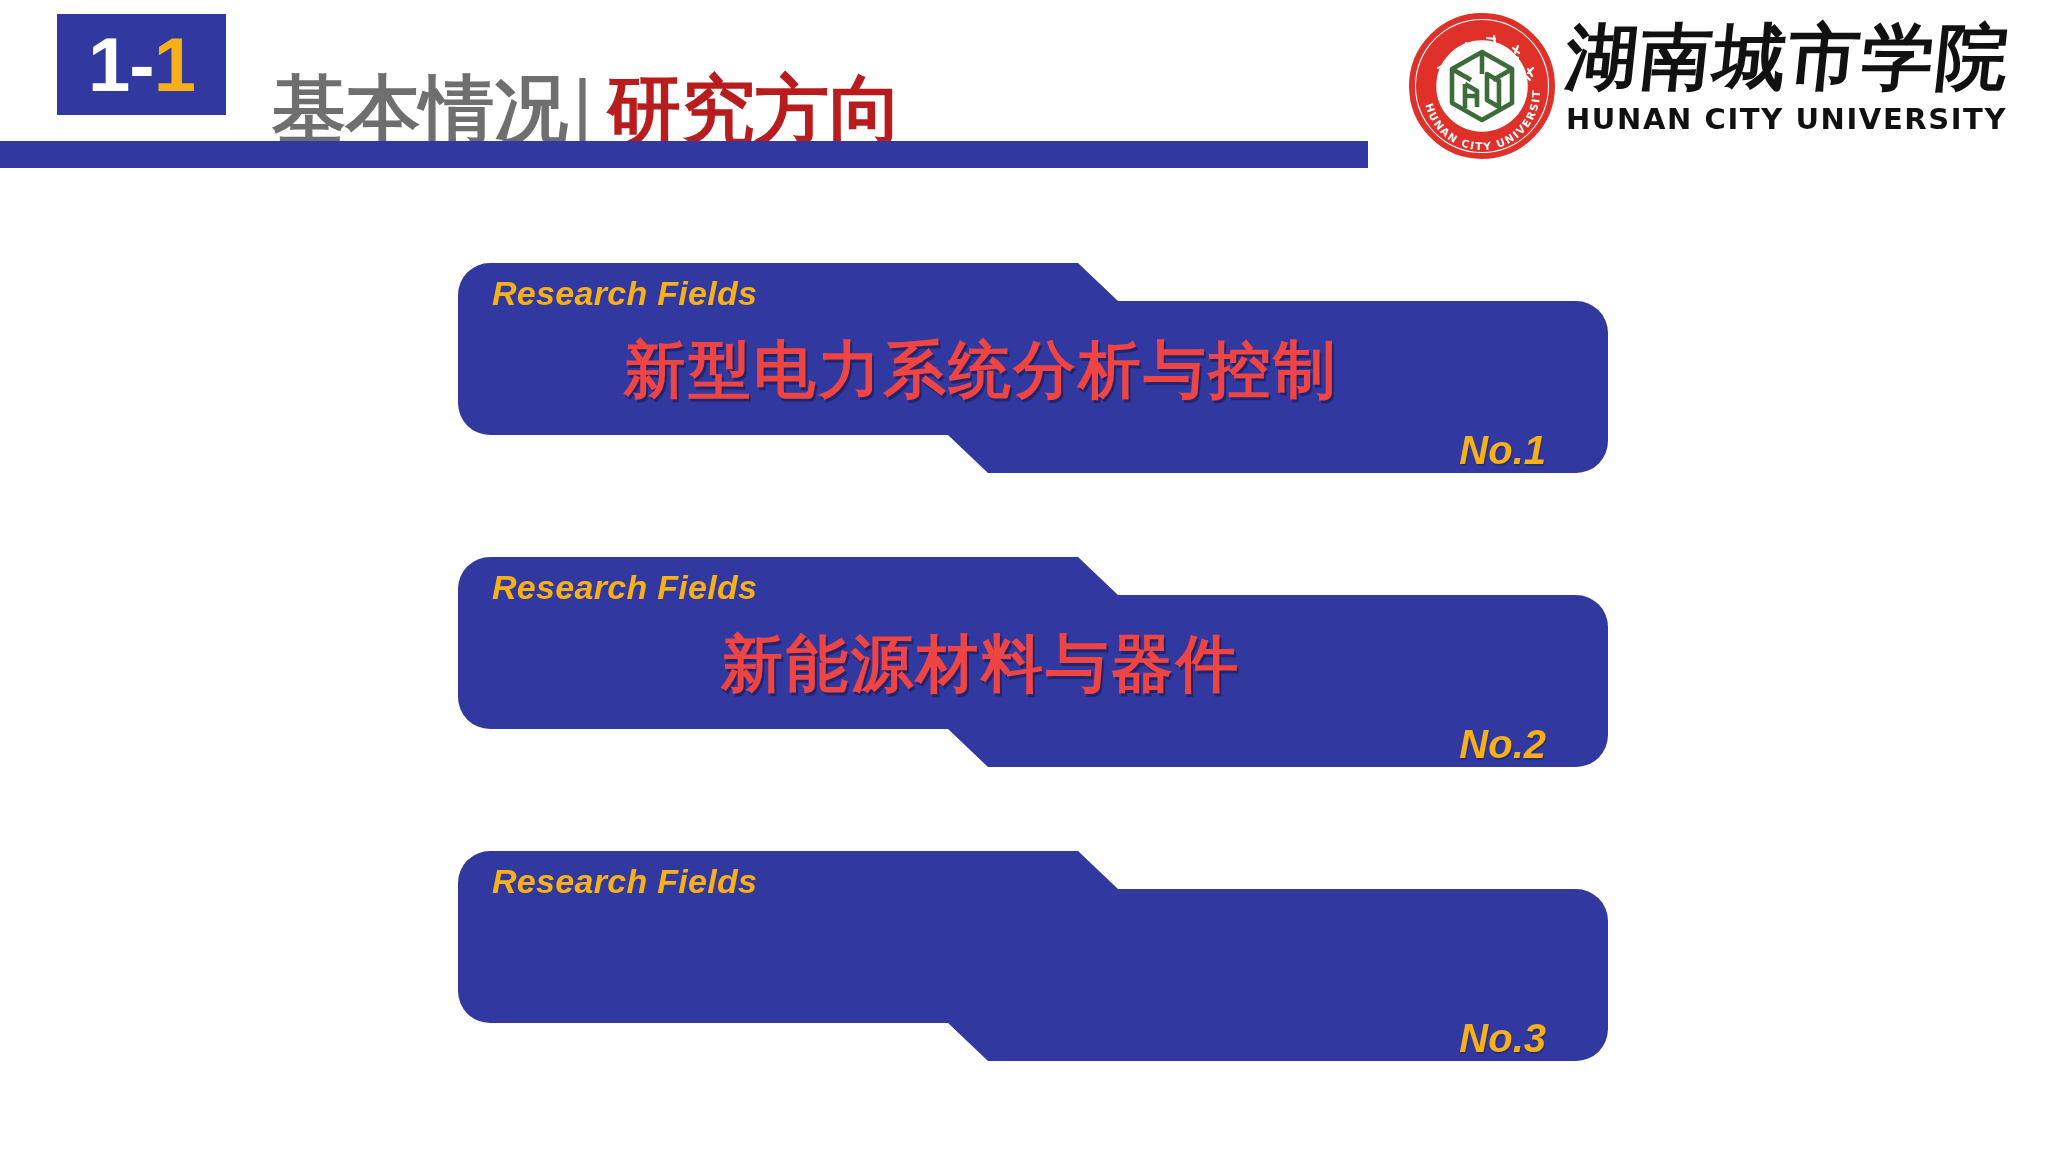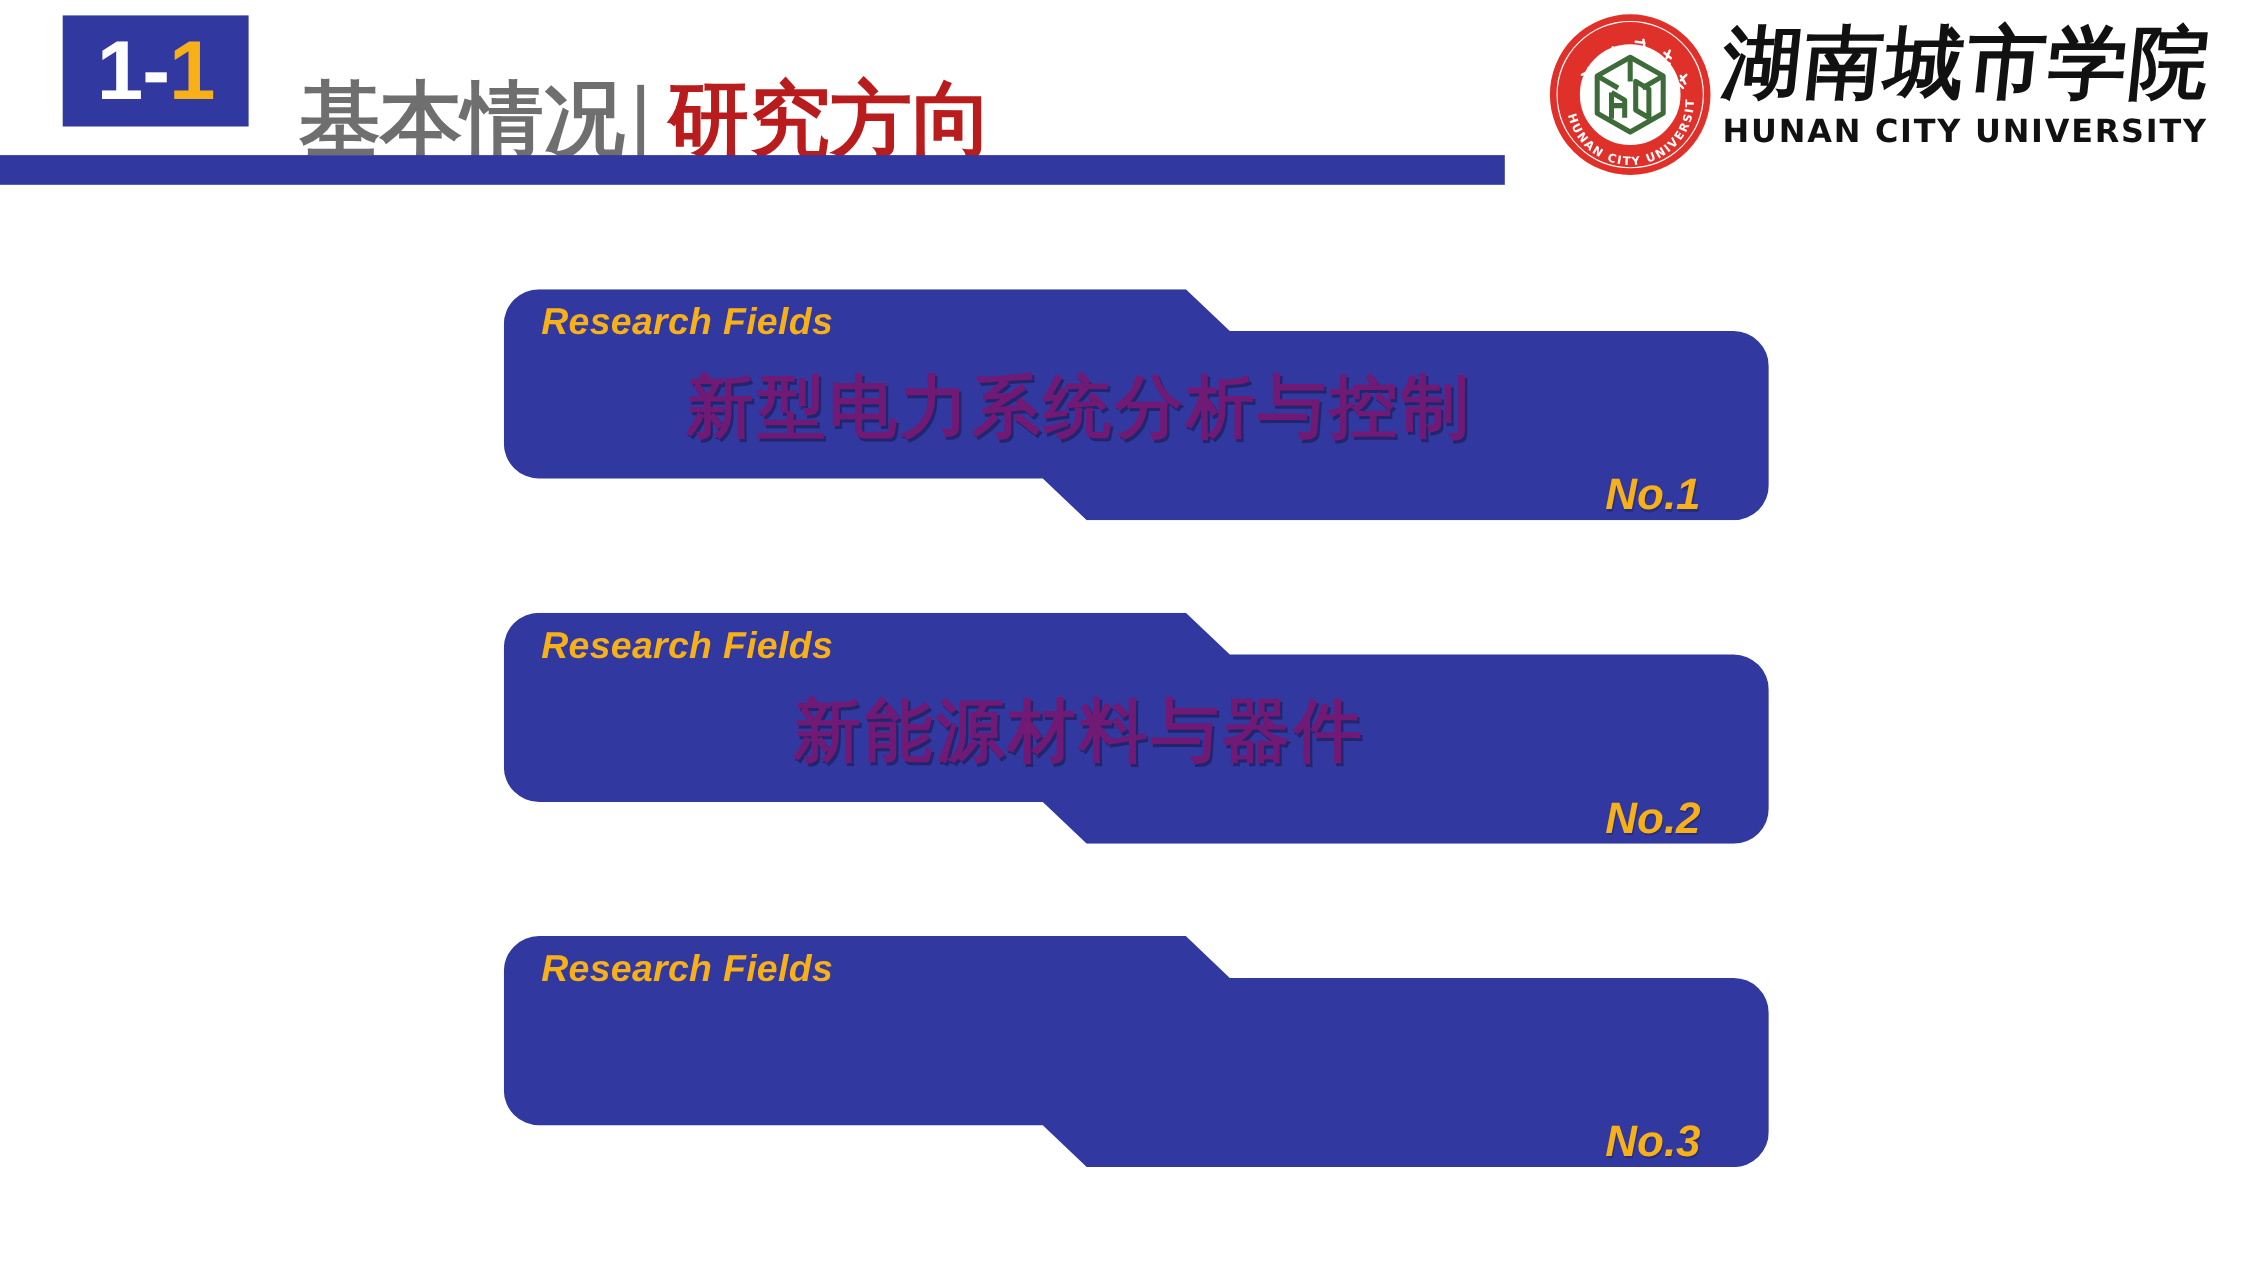--- a/index.html
+++ b/index.html
@@ -158,21 +158,21 @@
     white-space: nowrap;
   }
   .card-title {
     position: absolute;
     left: 0;
     right: 104px;
     top: 70px;
     text-align: center;
     font-size: 62px;
     font-weight: 700;
-    color: #701a75;
+    color: #ef4444;
     letter-spacing: 3px;
     line-height: 1.2;
     font-family: "DejaVu Sans", "Liberation Sans", sans-serif;
     text-shadow: 2px 3px 0 rgba(20,22,70,0.55);
     white-space: nowrap;
   }
   .card-index {
     position: absolute;
     right: 62px;
     bottom: 0;

